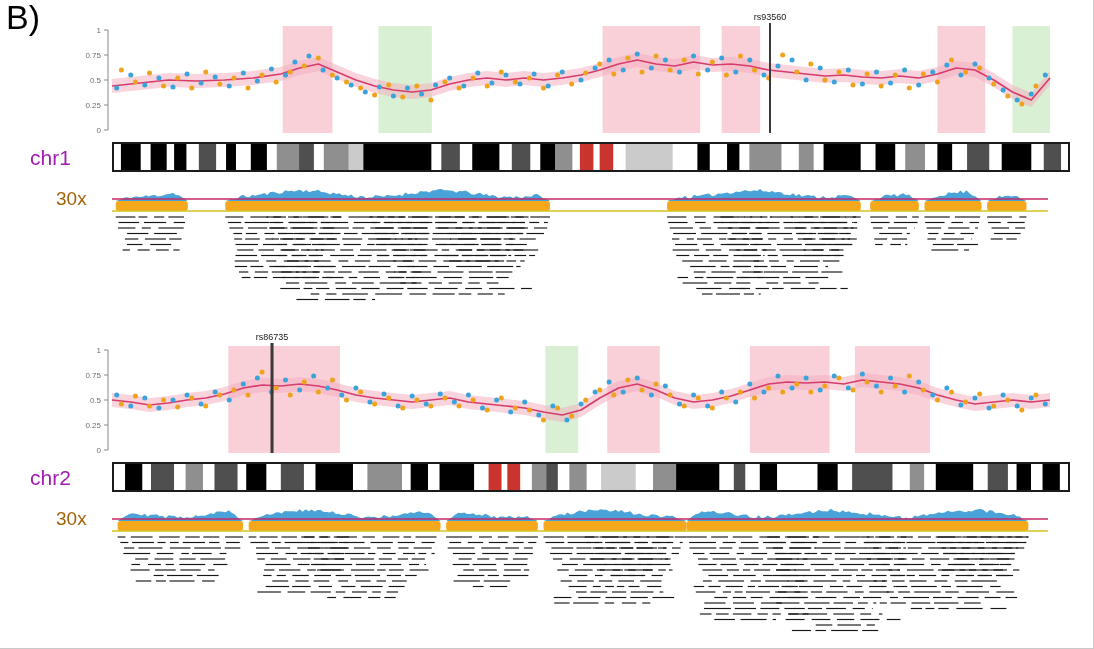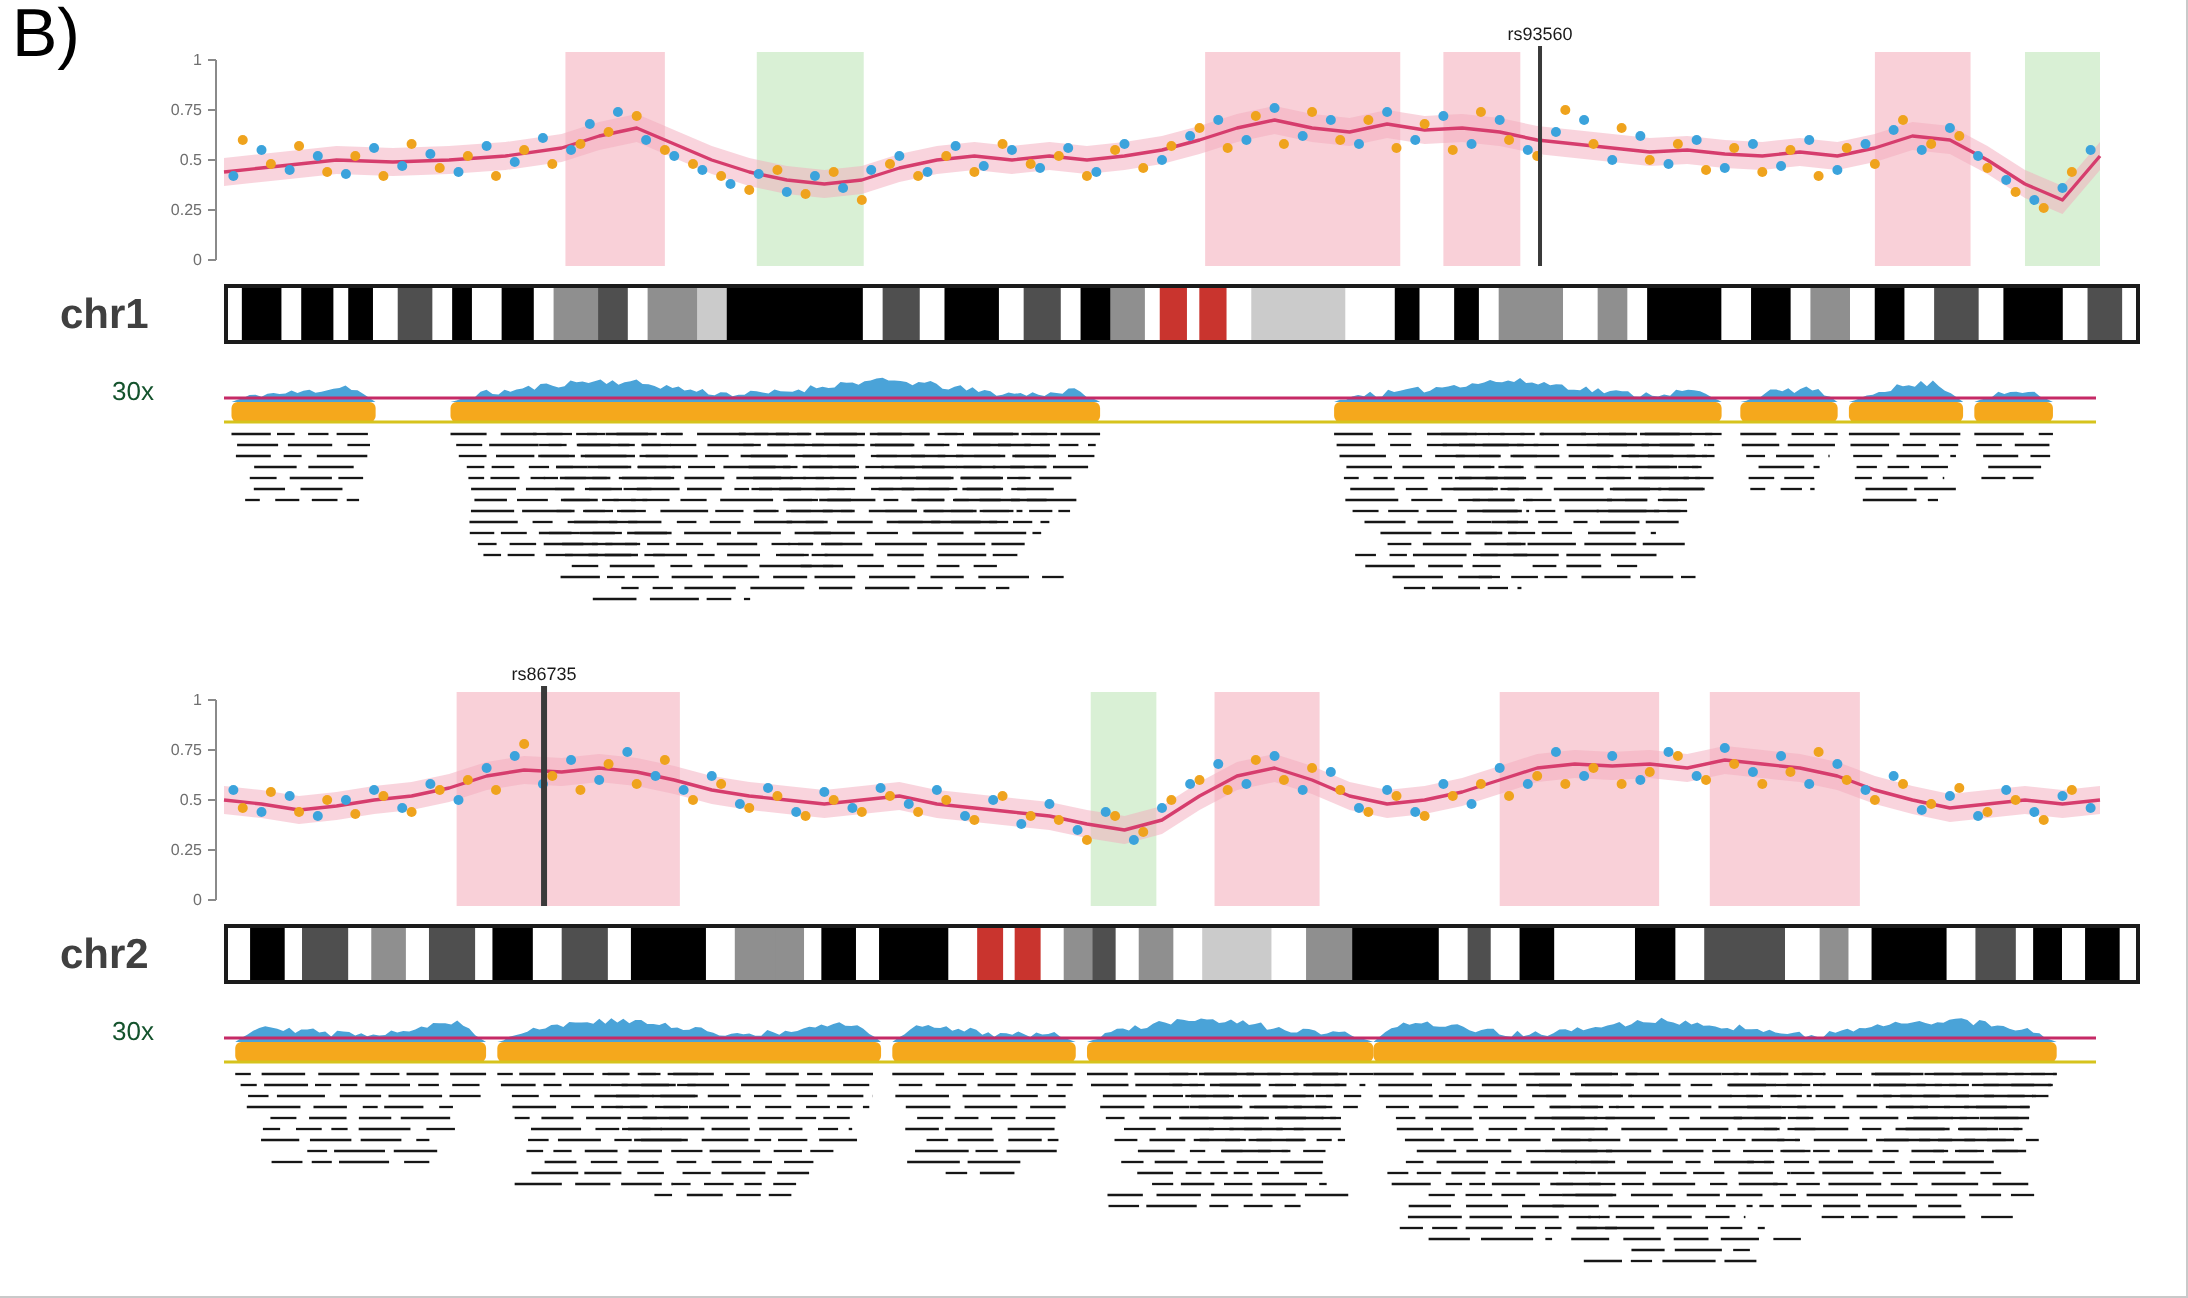--- a/index.html
+++ b/index.html
@@ -3,23 +3,23 @@
 <meta charset="utf-8">
 <style>
   html,body{margin:0;padding:0;background:#ffffff;}
   .figure{position:relative;width:1094px;height:649px;background:#fff;overflow:hidden;
           font-family:"Liberation Sans",sans-serif;border-right:1px solid #c9c9c9;border-bottom:1px solid #c9c9c9;box-sizing:border-box;}
   .panel-label{position:absolute;left:6px;top:-2px;font-size:34px;font-weight:400;color:#000;}
   .chrom-block{position:absolute;left:0;width:1094px;height:322px;}
   .b0{top:12px}
   .b1{top:332px}
   .baf{position:absolute;left:60px;top:0;width:1020px;height:126px;}
-  .chr-label{position:absolute;left:30px;top:134px;font-size:21px;color:#404040;font-weight:bold;}
+  .chr-label{position:absolute;left:30px;top:134px;font-size:21px;color:#a21caf;}
   .ideogram{position:absolute;left:112px;top:130px;width:958px;height:30px;}
-  .cov-label{position:absolute;left:56px;top:176px;font-size:13px;color:#14532d;}
+  .cov-label{position:absolute;left:56px;top:176px;font-size:19px;color:#a16207;}
   .coverage{position:absolute;left:100px;top:172px;width:980px;height:150px;}
   svg{display:block;overflow:visible;}
   text{font-family:"Liberation Sans",sans-serif;}
 </style>
 </head>
 <body>
 
 <div class="figure">
   <div class="panel-label">B)</div>
 

